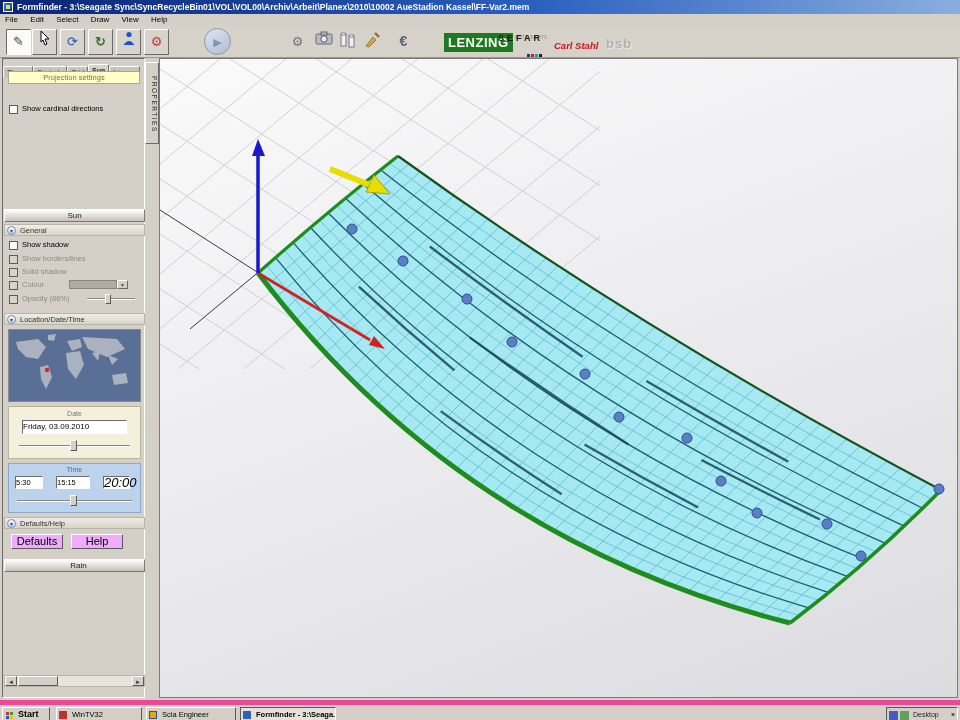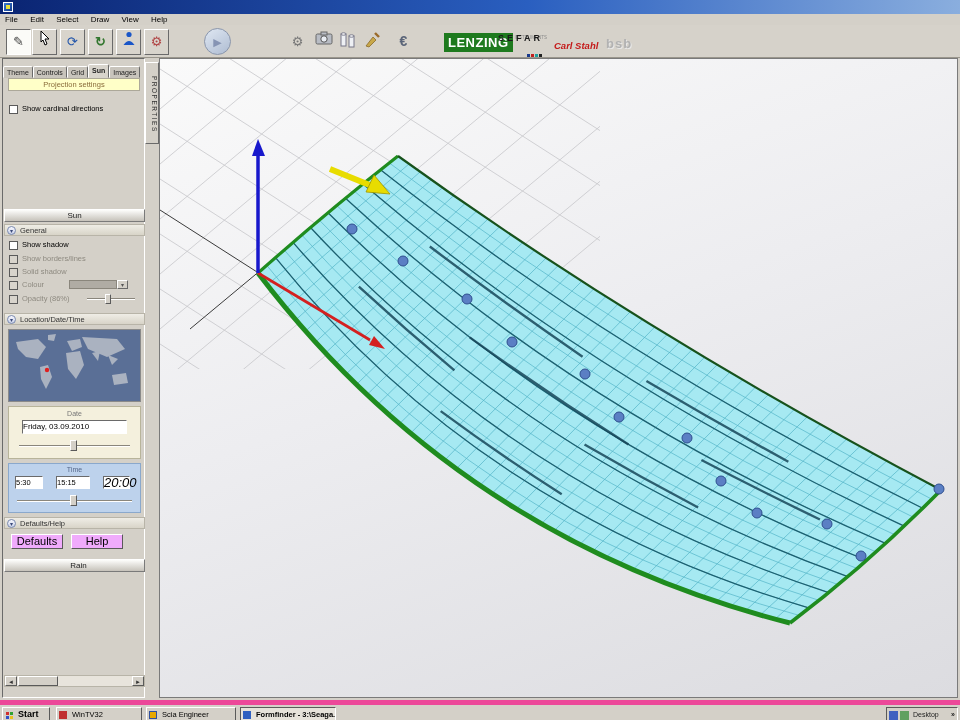--- a/index.html
+++ b/index.html
@@ -38,21 +38,21 @@
   .sefar-dots span { display:inline-block; width:3px; height:3px; margin-right:1px; }
   .logo-carlstahl { font-size:9.5px; font-weight:bold; font-style:italic; color:#c41a1a; }
   .logo-partner { font-size:13px; font-weight:bold; color:#b2b2b2; letter-spacing:1px; text-shadow:1px 1px 0 #e8e8e8; }
 
   
   .left-panel { position:absolute; left:2px; top:58px; width:143px; height:640px; background:#d4d0c8; }
   .tabs { position:absolute; left:0; top:5px; height:15px; width:143px; font-size:7px; }
   .tab { display:inline-block; padding:2px 3px 1px 3px; border:1px solid; border-color:#fff #6a6a6a transparent #fff;
     border-radius:2px 2px 0 0; background:#c8c4bc; color:#222; vertical-align:bottom; }
   .tab.active { background:#d8d4cc; font-weight:bold; padding-bottom:3px; }
-  .proj-btn { position:absolute; left:5px; top:19px; width:132px; height:13px; background:#ffffc8;
+  .proj-btn { position:absolute; left:5px; top:12px; width:132px; height:13px; background:#ffffc8;
     border:1px solid #aca899; font-size:7.5px; color:#8a6d3b; text-align:center; line-height:11px; }
   .cb-row { position:absolute; left:6px; font-size:7.5px; color:#000; height:11px; line-height:10px; }
   .cb-row.disabled { color:#8e8a80; }
   .cb { display:inline-block; width:9px; height:9px; background:#fff; border:1px solid #5a5a5a; vertical-align:middle; margin-right:4px; }
   .cb.disabled { background:#d8d4cc; }
   .sect-hdr { position:absolute; left:1px; width:141px; height:13px; text-align:center; font-size:8px; line-height:12px;
     background:linear-gradient(#fdfdfb,#c6c2ba); border:1px solid; border-color:#fff #7a7a7a #7a7a7a #fff; color:#222; }
   .group-bar { position:absolute; left:1px; width:141px; height:12px; font-size:7.5px; line-height:11px;
     background:linear-gradient(#efede6,#d8d4c8); border:1px solid #b8b4a8; color:#333; padding-left:15px; }
   .collapse-icon { position:absolute; left:2px; top:1px; width:9px; height:9px; border-radius:50%;
@@ -98,20 +98,21 @@
     border-color:#5a5a5a #fff #fff #5a5a5a; font-size:7px; line-height:14px; color:#222; }
   .tray-ico { position:absolute; top:3px; width:9px; height:9px; }
 </style>
 </head>
 <body>
 
 <div class="win">
 
   <div class="titlebar">
     <span class="app-icon"></span>
+    <span>Formfinder - 3:\Seagate Sync\SyncRecycleBin01\VOL\VOL00\Archiv\Arbeit\Planex\2010\10002 AueStadion Kassel\FF-Var2.mem</span>
   </div>
 
   <div class="menubar">
     <span class="menu-item">File</span>
     <span class="menu-item">Edit</span>
     <span class="menu-item">Select</span>
     <span class="menu-item">Draw</span>
     <span class="menu-item">View</span>
     <span class="menu-item">Help</span>
   </div>

